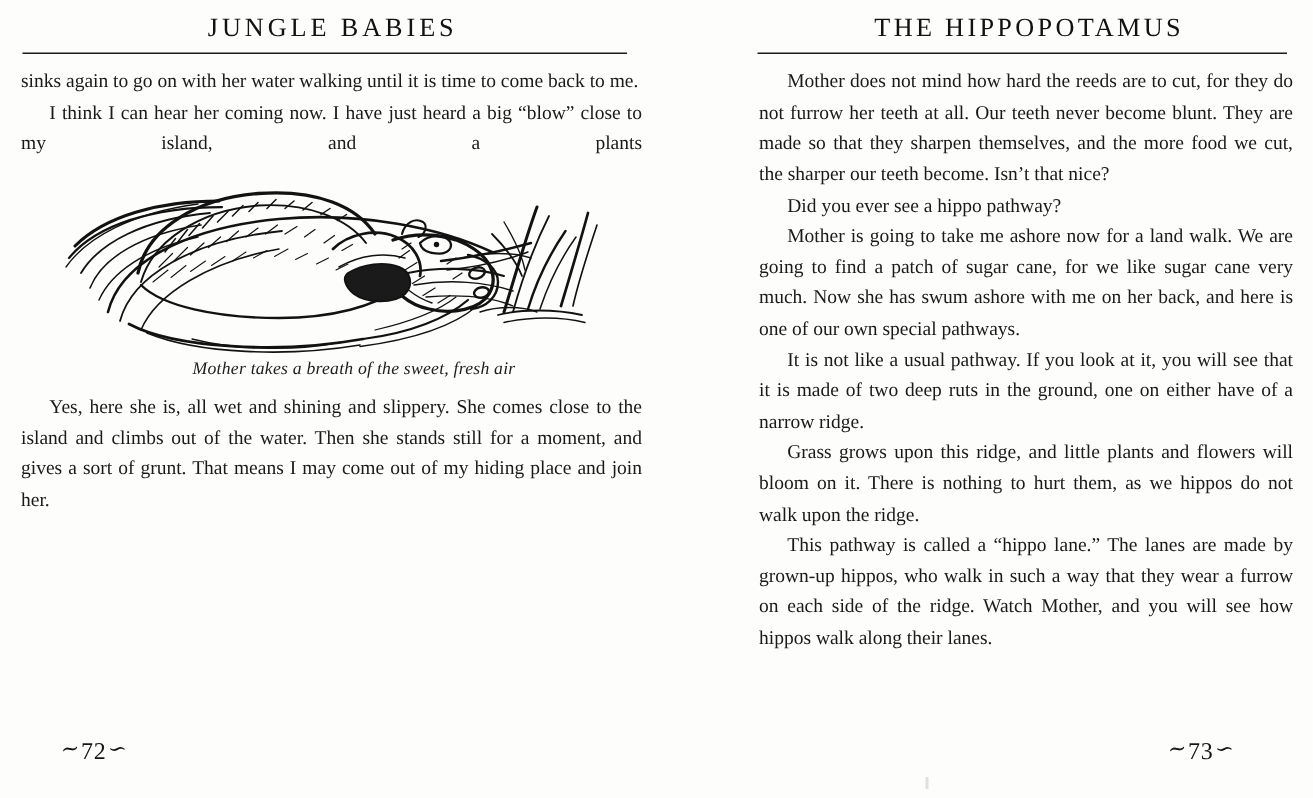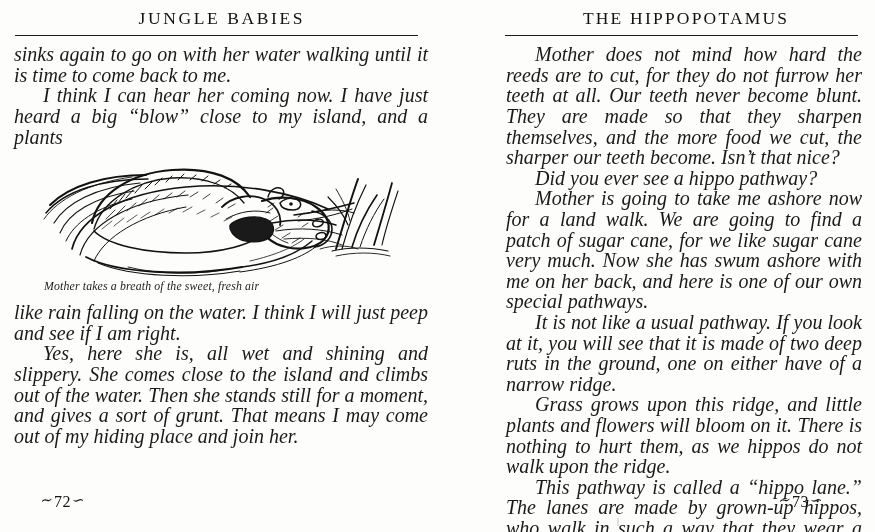--- a/index.html
+++ b/index.html
@@ -53,26 +53,25 @@
     height: 0;
     border-top: 1.6px solid #1b1b1b;
     margin-top: 7px;
   }
   .page-left  .head-rule { margin-left: 1px;  margin-right: 9px; }
   .page-right .head-rule { margin-left: -1px; margin-right: 6px; }
 
   
   .body-col {
     margin-top: 8px;
-    font-size: 20px;
+    font-size: 13px;
     line-height: 20.6px;
     text-align: justify;
     text-align-last: left;
     hyphens: none;
-    font-style: italic;
   }
   .page-left .body-col  { width: 414px; }
   .page-right .body-col { width: 356px; }
 
   .body-col p {
     margin: 0;
     text-indent: 1.45em;
   }
   .body-col p.no-indent { text-indent: 0; }
   .body-col p.last-line-justify { text-align-last: justify; }
@@ -84,21 +83,21 @@
     width: 414px;
   }
   .illus-art {
     display: block;
     margin: 0 auto;
     width: 370px;
     height: 124px;
   }
   figcaption.caption {
     margin-top: 2px;
-    text-align: left;
+    text-align: center;
     font-style: italic;
     font-size: 11.8px;
     letter-spacing: 0.15px;
     color: #1d1d1d;
     padding-left: 30px;
   }
 
   
   .folio {
     position: absolute;
@@ -222,21 +221,20 @@
           <path d="M300 36 C306 46 312 58 314 68" stroke-width="0.9"></path>
 
           <path d="M296 98 C312 94 334 94 352 98" stroke-width="1.2"></path>
           <path d="M300 103 C318 99 338 99 354 103" stroke-width="0.9"></path>
         </g>
       </svg>
       <figcaption class="caption">Mother takes a breath of the sweet, fresh air</figcaption>
     </figure>
 
     <div class="body-col">
-      <p class="no-indent">like rain falling on the water.  I think I will just peep and see if I am right.</p>
       <p>Yes, here she is, all wet and shining and slippery. She comes close to the island and climbs out of the water.  Then she stands still for a moment, and gives a sort of grunt.  That means I may come out of my hiding place and join her.</p>
     </div>
 
     <div class="folio folio-left">
       <span class="orn orn-l">∽</span><span class="num">72</span><span class="orn orn-r">∽</span>
     </div>
   </div>
 
   <div class="page page-right">
 

